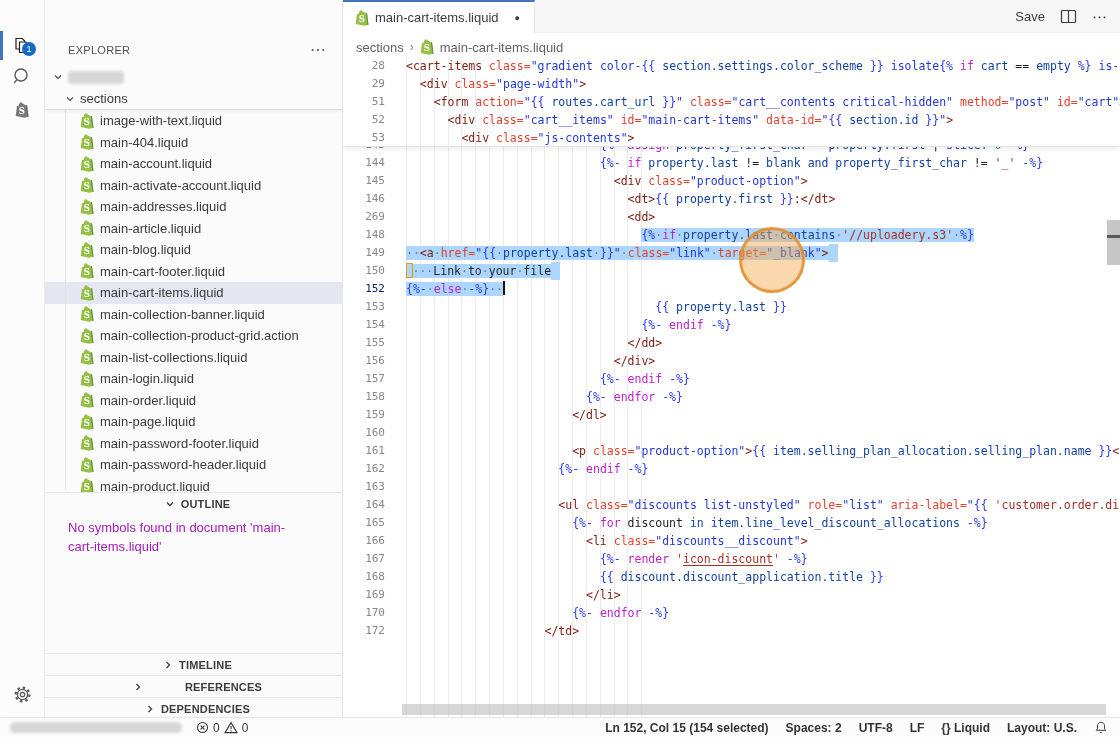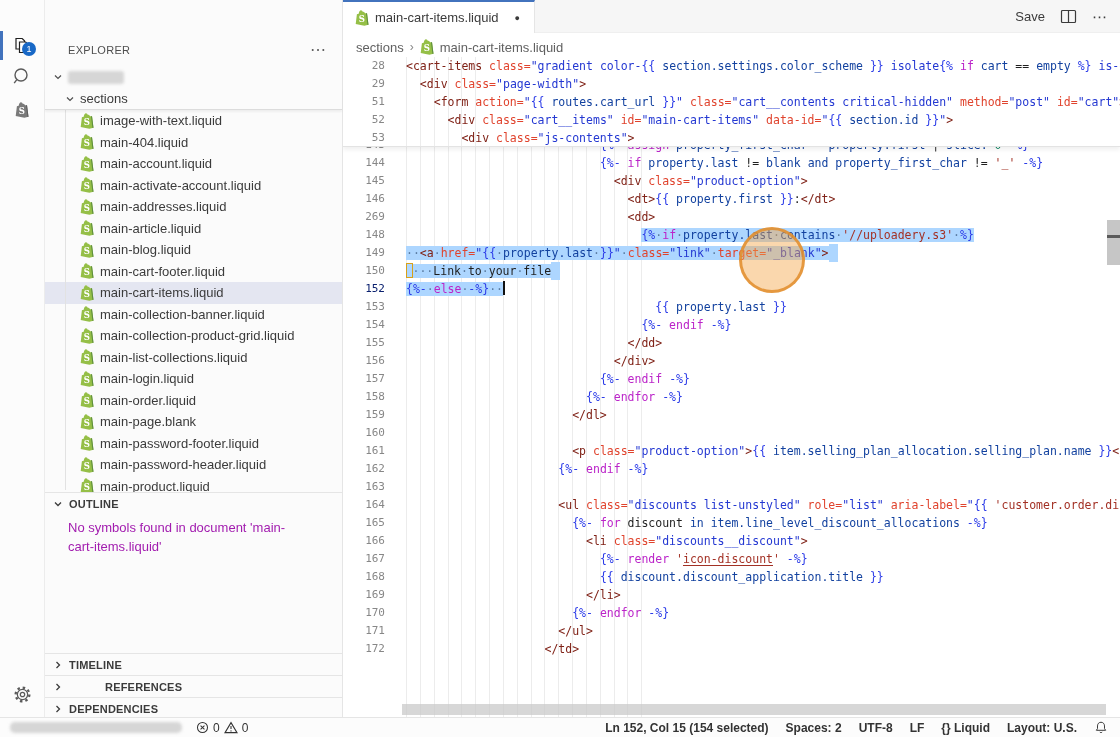--- a/index.html
+++ b/index.html
@@ -33,21 +33,21 @@
   .sb-more { position:absolute; right:16px; top:0; font-size:16px; color:#616161; cursor:pointer; line-height:24px; }
   .sb-row { display:flex; align-items:center; gap:5px; height:22px; cursor:pointer; }
   .sb-root { position:absolute; left:8px; top:66px; right:0; }
   .ws-redact { width:56px; height:13px; }
   .sb-sections { position:absolute; left:0; top:88px; right:0; height:22px; padding-left:20px; border-bottom:1px solid #dcdcdc; box-shadow:0 2px 2px rgba(0,0,0,.05); background:#fbfbfb; z-index:2; }
   .sb-files { position:absolute; left:0; top:110px; width:100%; height:382px; overflow:hidden; }
   .tree-guide { position:absolute; left:20px; top:110px; width:1px; height:380px; background:#e2e2e2; z-index:1; }
   .file-row { display:flex; align-items:center; gap:6px; height:21.5px; padding-left:35px; cursor:pointer; white-space:nowrap; }
   .file-row.selected { background:#e4e6f1; }
   .file-row .lbl { color:#3b3b3b; }
-  .sb-outline-h, .sb-panel { position:absolute; left:0; right:0; height:22px; border-top:1px solid #e5e5e5; display:flex; align-items:center; gap:6px; padding-left:8px; background:#fbfbfb; cursor:pointer; }
+  .sb-outline-h, .sb-panel { position:absolute; left:0; right:0; height:22px; border-top:1px solid #e5e5e5; display:flex; align-items:center; gap:6px; padding-left:8px; background:#fbfbfb; cursor:pointer;justify-content:center; }
   .sb-outline-h .h-lbl, .sb-panel .h-lbl { font-size:11px; font-weight:bold; color:#3b3b3b; letter-spacing:.2px; }
   .outline-msg { position:absolute; left:23px; top:518px; width:228px; color:#a21caf; line-height:19px; }
   
   .editor { position:absolute; left:343px; top:0; right:0; bottom:20px; background:#fff; }
   .tabstrip { position:absolute; left:0; top:0; right:0; height:33px; background:#f6f6f6; border-bottom:1px solid #efefef; }
   .tab {
     position:absolute; left:0; top:0; width:192px; height:33px; background:#fff;
     border-top:2.5px solid var(--accent-blue); border-right:1px solid #e5e5e5;
     display:flex; align-items:center; padding-left:12px; gap:6px; font-size:13px; cursor:pointer;
   }
@@ -271,21 +271,21 @@
           <span class="lbl">main-collection-banner.liquid</span>
         </div>
         <div class="file-row">
           <span>
             <svg width="14" height="16" viewBox="0 0 14 16" style="display:block">
     <path fill="#95bf47" d="M3.7 3.7 1.9 4.3 0.7 14.1 9.3 15.8 13.5 14.8 12 3.3 10.2 3.2 8.8 1.8 7.9 2.1 C7.5 1 6.8 0.3 6 0.3 4.8 0.3 4.1 1.9 3.7 3.7 Z"></path>
     <path fill="#5e8e3e" d="M12 3.3 11 3.25 12.45 14.95 13.5 14.8 Z"></path>
     <text x="3.8" y="12" font-size="8.5" font-weight="bold" fill="#fff" font-family="DejaVu Serif, serif">S</text>
   </svg>
           </span>
-          <span class="lbl">main-collection-product-grid.liquid</span>
+          <span class="lbl">main-collection-product-grid.action</span>
         </div>
         <div class="file-row">
           <span>
             <svg width="14" height="16" viewBox="0 0 14 16" style="display:block">
     <path fill="#95bf47" d="M3.7 3.7 1.9 4.3 0.7 14.1 9.3 15.8 13.5 14.8 12 3.3 10.2 3.2 8.8 1.8 7.9 2.1 C7.5 1 6.8 0.3 6 0.3 4.8 0.3 4.1 1.9 3.7 3.7 Z"></path>
     <path fill="#5e8e3e" d="M12 3.3 11 3.25 12.45 14.95 13.5 14.8 Z"></path>
     <text x="3.8" y="12" font-size="8.5" font-weight="bold" fill="#fff" font-family="DejaVu Serif, serif">S</text>
   </svg>
           </span>
           <span class="lbl">main-list-collections.liquid</span>
@@ -311,21 +311,21 @@
           <span class="lbl">main-order.liquid</span>
         </div>
         <div class="file-row">
           <span>
             <svg width="14" height="16" viewBox="0 0 14 16" style="display:block">
     <path fill="#95bf47" d="M3.7 3.7 1.9 4.3 0.7 14.1 9.3 15.8 13.5 14.8 12 3.3 10.2 3.2 8.8 1.8 7.9 2.1 C7.5 1 6.8 0.3 6 0.3 4.8 0.3 4.1 1.9 3.7 3.7 Z"></path>
     <path fill="#5e8e3e" d="M12 3.3 11 3.25 12.45 14.95 13.5 14.8 Z"></path>
     <text x="3.8" y="12" font-size="8.5" font-weight="bold" fill="#fff" font-family="DejaVu Serif, serif">S</text>
   </svg>
           </span>
-          <span class="lbl">main-page.blank</span>
+          <span class="lbl">main-page.liquid</span>
         </div>
         <div class="file-row">
           <span>
             <svg width="14" height="16" viewBox="0 0 14 16" style="display:block">
     <path fill="#95bf47" d="M3.7 3.7 1.9 4.3 0.7 14.1 9.3 15.8 13.5 14.8 12 3.3 10.2 3.2 8.8 1.8 7.9 2.1 C7.5 1 6.8 0.3 6 0.3 4.8 0.3 4.1 1.9 3.7 3.7 Z"></path>
     <path fill="#5e8e3e" d="M12 3.3 11 3.25 12.45 14.95 13.5 14.8 Z"></path>
     <text x="3.8" y="12" font-size="8.5" font-weight="bold" fill="#fff" font-family="DejaVu Serif, serif">S</text>
   </svg>
           </span>
           <span class="lbl">main-password-footer.liquid</span>
@@ -437,21 +437,20 @@
           <div class="row"><div class="ln">161</div><span class="code"><span class="c-w">                        </span><span class="c-t">&lt;p</span><span class="c-a"> class=</span><span class="c-v">"product-option"</span><span class="c-t">&gt;</span><span class="c-d">{{</span><span class="c-o"> item.selling_plan_allocation.selling_plan.name </span><span class="c-d">}}</span><span class="c-t">&lt;/p&gt;</span></span></div>
           <div class="row"><div class="ln">162</div><span class="code"><span class="c-w">                      </span><span class="c-d">{%-</span><span class="c-k"> endif</span><span class="c-d"> -%}</span></span></div>
           <div class="row"><div class="ln">163</div><span class="code"></span></div>
           <div class="row"><div class="ln">164</div><span class="code"><span class="c-w">                      </span><span class="c-t">&lt;ul</span><span class="c-a"> class=</span><span class="c-v">"discounts list-unstyled"</span><span class="c-a"> role=</span><span class="c-v">"list"</span><span class="c-a"> aria-label=</span><span class="c-v">"</span><span class="c-d">{{</span><span class="c-s"> 'customer.order.discount'</span></span></div>
           <div class="row"><div class="ln">165</div><span class="code"><span class="c-w">                        </span><span class="c-d">{%-</span><span class="c-k"> for</span><span class="c-p"> discount</span><span class="c-o"> in</span><span class="c-o"> item.line_level_discount_allocations</span><span class="c-d"> -%}</span></span></div>
           <div class="row"><div class="ln">166</div><span class="code"><span class="c-w">                          </span><span class="c-t">&lt;li</span><span class="c-a"> class=</span><span class="c-v">"discounts__discount"</span><span class="c-t">&gt;</span></span></div>
           <div class="row"><div class="ln">167</div><span class="code"><span class="c-w">                            </span><span class="c-d">{%-</span><span class="c-k"> render</span><span class="c-s"> '</span><span class="c-u">icon-discount</span><span class="c-s">'</span><span class="c-d"> -%}</span></span></div>
           <div class="row"><div class="ln">168</div><span class="code"><span class="c-w">                            </span><span class="c-d">{{</span><span class="c-o"> discount.discount_application.title </span><span class="c-d">}}</span></span></div>
           <div class="row"><div class="ln">169</div><span class="code"><span class="c-w">                          </span><span class="c-t">&lt;/li&gt;</span></span></div>
           <div class="row"><div class="ln">170</div><span class="code"><span class="c-w">                        </span><span class="c-d">{%-</span><span class="c-k"> endfor</span><span class="c-d"> -%}</span></span></div>
-          <div class="row"><div class="ln">171</div><span class="code"><span class="c-w">                      </span><span class="c-t">&lt;/ul&gt;</span></span></div>
           <div class="row"><div class="ln">172</div><span class="code"><span class="c-w">                    </span><span class="c-t">&lt;/td&gt;</span></span></div>
         </div>
       <div class="sticky">
         <div class="guides"></div>
         <div id="sticky-rows">
             <div class="row"><div class="ln">28</div><span class="code"><span class="c-t">&lt;cart-items</span><span class="c-a"> class=</span><span class="c-v">"gradient color-</span><span class="c-d">{{</span><span class="c-o"> section.settings.color_scheme </span><span class="c-d">}}</span><span class="c-v"> isolate</span><span class="c-d">{%</span><span class="c-k"> if</span><span class="c-o"> cart</span><span class="c-p"> ==</span><span class="c-o"> empty</span><span class="c-d"> %}</span><span class="c-v"> is-empty</span></span></div>
             <div class="row"><div class="ln">29</div><span class="code"><span class="c-w">  </span><span class="c-t">&lt;div</span><span class="c-a"> class=</span><span class="c-v">"page-width"</span><span class="c-t">&gt;</span></span></div>
             <div class="row"><div class="ln">51</div><span class="code"><span class="c-w">    </span><span class="c-t">&lt;form</span><span class="c-a"> action=</span><span class="c-v">"</span><span class="c-d">{{</span><span class="c-o"> routes.cart_url </span><span class="c-d">}}</span><span class="c-v">"</span><span class="c-a"> class=</span><span class="c-v">"cart__contents critical-hidden"</span><span class="c-a"> method=</span><span class="c-v">"post"</span><span class="c-a"> id=</span><span class="c-v">"cart"</span><span class="c-t">&gt;</span></span></div>
             <div class="row"><div class="ln">52</div><span class="code"><span class="c-w">      </span><span class="c-t">&lt;div</span><span class="c-a"> class=</span><span class="c-v">"cart__items"</span><span class="c-a"> id=</span><span class="c-v">"main-cart-items"</span><span class="c-a"> data-id=</span><span class="c-v">"</span><span class="c-d">{{</span><span class="c-o"> section.id </span><span class="c-d">}}</span><span class="c-v">"</span><span class="c-t">&gt;</span></span></div>
             <div class="row"><div class="ln">53</div><span class="code"><span class="c-w">        </span><span class="c-t">&lt;div</span><span class="c-a"> class=</span><span class="c-v">"js-contents"</span><span class="c-t">&gt;</span></span></div>

